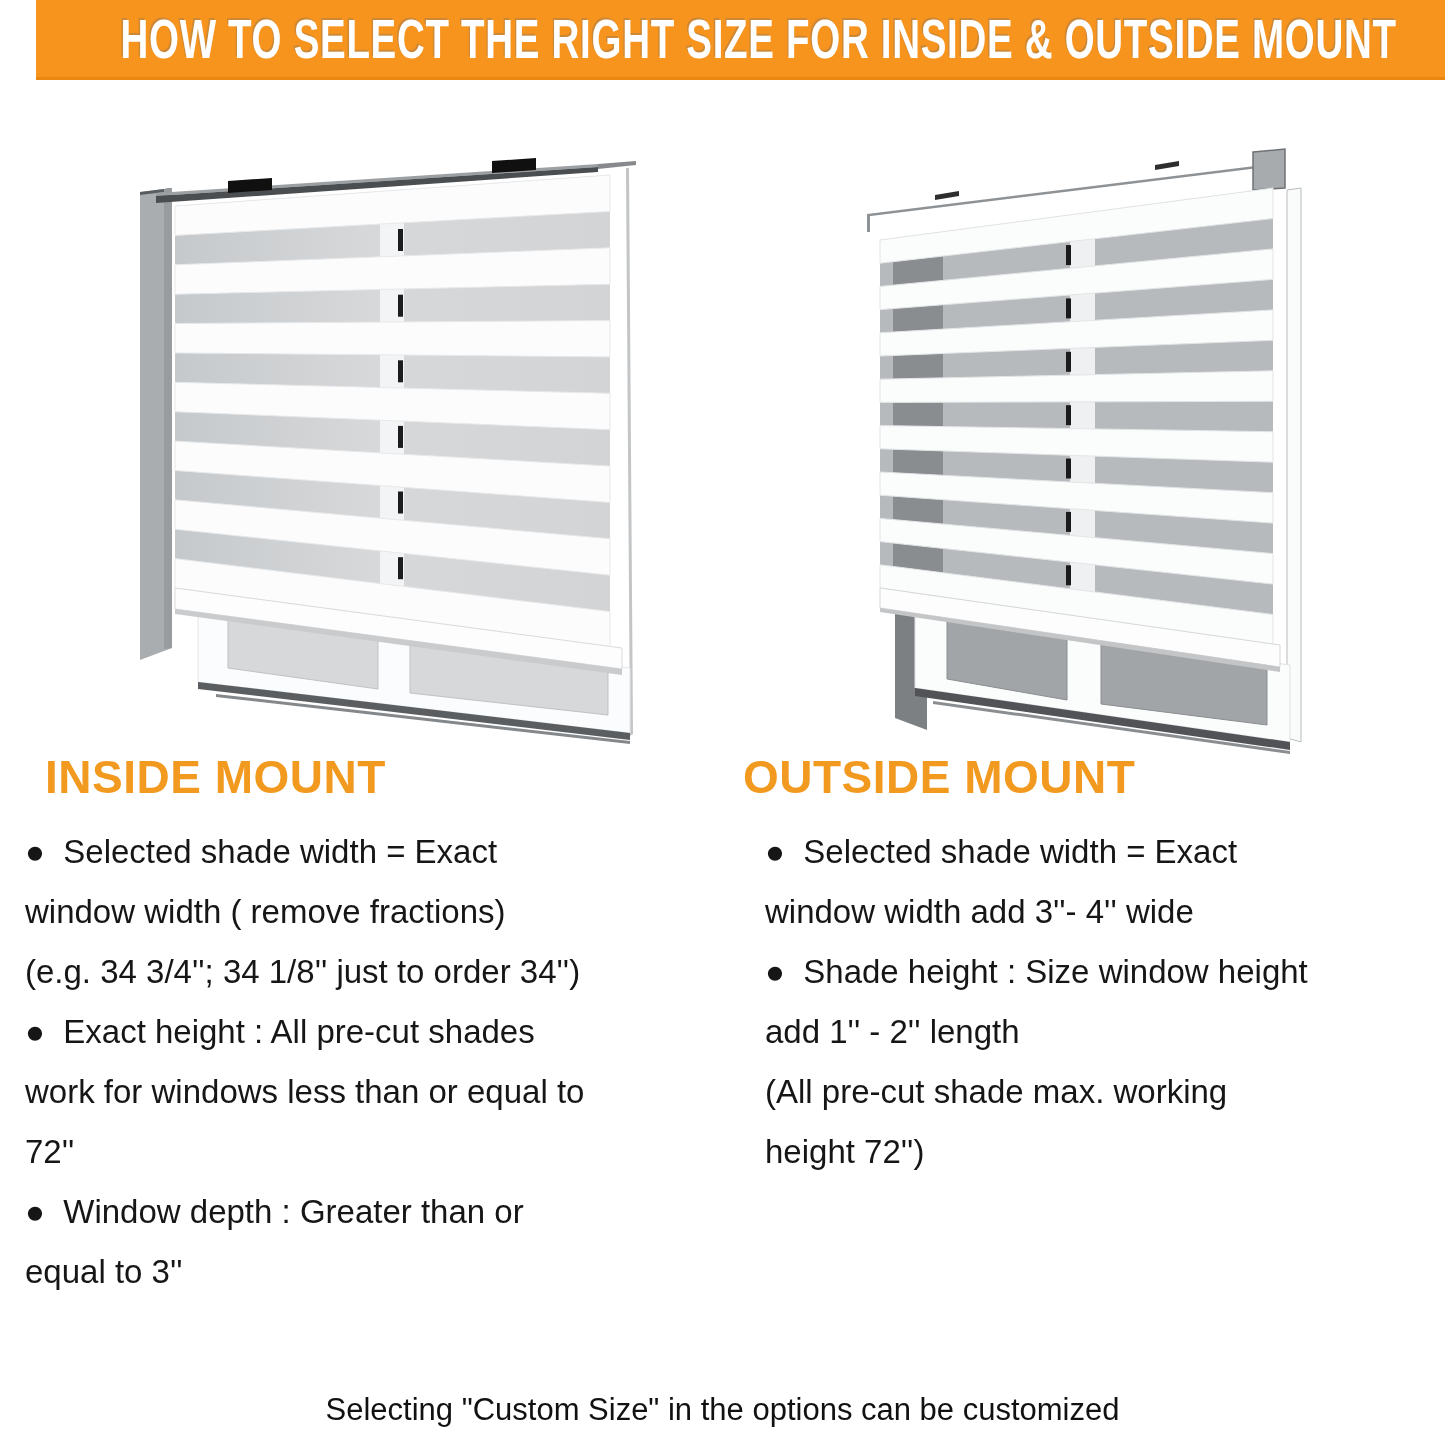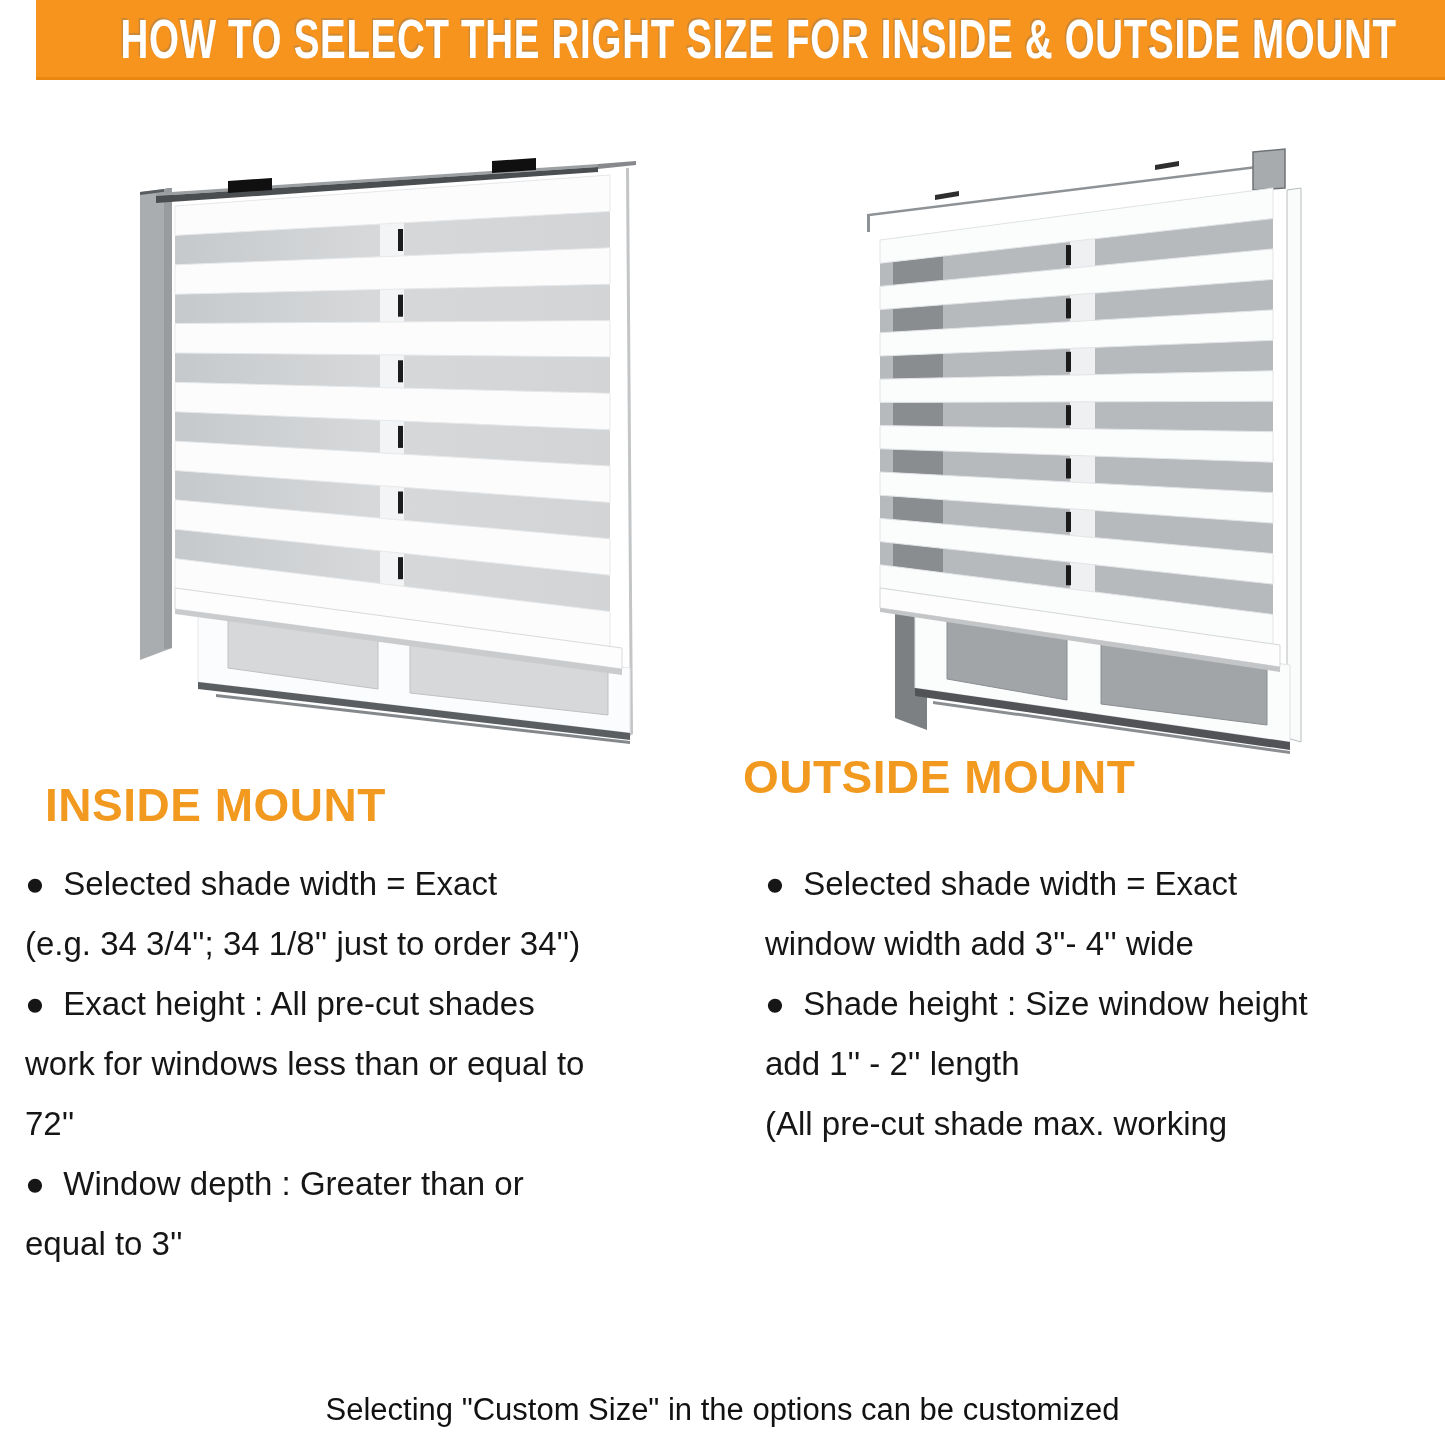--- a/index.html
+++ b/index.html
@@ -30,24 +30,24 @@
   .illustration { position:absolute; }
   .illo-left  { left:130px; top:148px; width:515px; height:600px; }
   .illo-right { left:855px; top:140px; width:545px; height:618px; }
   .illustration svg { width:100%; height:100%; display:block; }
   
   .mount-heading {
     position:absolute;
     font-size:46px; font-weight:bold; color:#F2991F;
     letter-spacing:0.5px; white-space:nowrap;
   }
-  .heading-left  { left:45px;  top:750px;margin-top:28px; }
+  .heading-left  { left:45px;  top:750px; }
   .heading-right { left:743px; top:750px; }
   
-  .notes { position:absolute; top:854px; }
+  .notes { position:absolute; top:822px; }
   .notes-left  { left:25px;  width:700px; }
   .notes-right { left:765px; width:680px; }
   .note-line {
     font-size:33px; line-height:60px; color:#161616;
     white-space:pre;
   }
   
   .footer-note {
     position:absolute; left:0; top:1392px; width:1445px;
     text-align:center; font-size:31px; color:#111111;
@@ -205,31 +205,33 @@
         <polygon points="25,468 425,527 425,532 25,472" fill="#c3c5c7"></polygon>
       </g>
     </svg>
   </div>
 
   <h2 class="mount-heading heading-left">INSIDE MOUNT</h2>
   <h2 class="mount-heading heading-right">OUTSIDE MOUNT</h2>
 
   <div class="notes notes-left">
     <div class="note-line">●  Selected shade width = Exact</div>
+    <div class="note-line">window width ( remove fractions)</div>
     <div class="note-line">(e.g. 34 3/4''; 34 1/8'' just to order 34'')</div>
     <div class="note-line">●  Exact height : All pre-cut shades</div>
     <div class="note-line">work for windows less than or equal to</div>
     <div class="note-line">72''</div>
     <div class="note-line">●  Window depth : Greater than or</div>
     <div class="note-line">equal to 3''</div>
   </div>
 
   <div class="notes notes-right">
     <div class="note-line">●  Selected shade width = Exact</div>
     <div class="note-line">window width add 3''- 4'' wide</div>
     <div class="note-line">●  Shade height : Size window height</div>
     <div class="note-line">add 1'' - 2'' length</div>
     <div class="note-line">(All pre-cut shade max. working</div>
+    <div class="note-line">height 72'')</div>
   </div>
 
   <div class="footer-note">Selecting "Custom Size" in the options can be customized</div>
 
 </div>
 
 </body></html>

